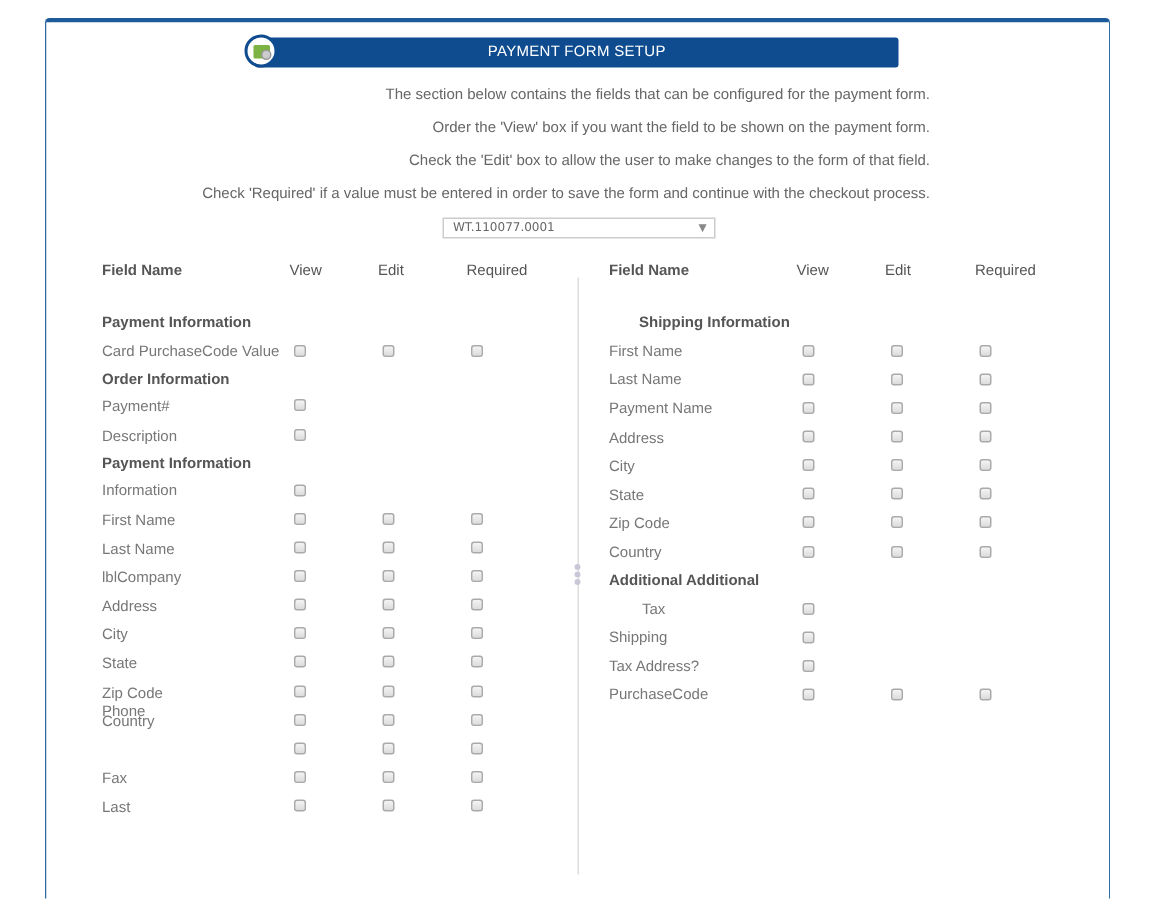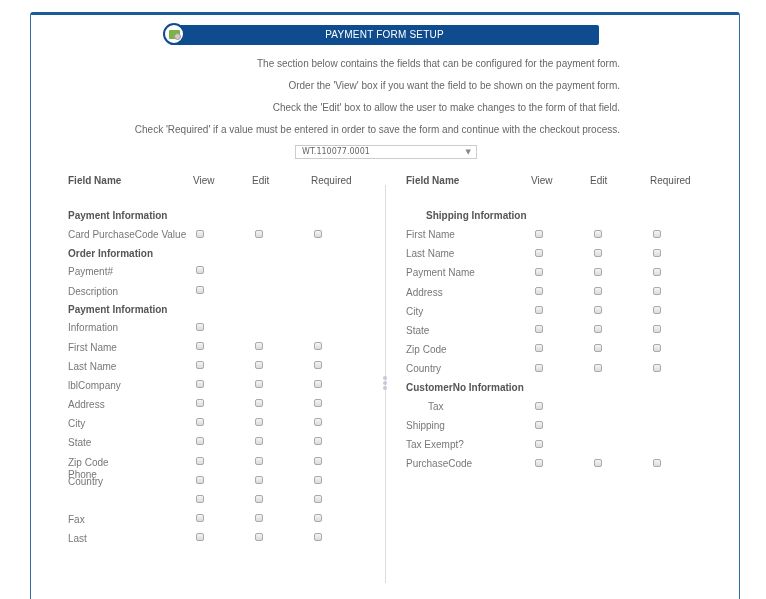--- a/index.html
+++ b/index.html
@@ -180,28 +180,28 @@
   <div class="row" style="left:406px;top:344px">Zip Code</div>
   <div class="cb" style="left:535px;top:344px"></div>
   <div class="cb" style="left:594px;top:344px"></div>
   <div class="cb" style="left:653px;top:344px"></div>
 
   <div class="row" style="left:406px;top:363px">Country</div>
   <div class="cb" style="left:535px;top:364px"></div>
   <div class="cb" style="left:594px;top:364px"></div>
   <div class="cb" style="left:653px;top:364px"></div>
 
-  <div class="sect" style="left:406px;top:382px">CustomerNo Information</div>
+  <div class="sect" style="left:406px;top:382px">Additional Additional</div>
 
   <div class="row" style="left:428px;top:401px">Tax</div>
   <div class="cb" style="left:535px;top:402px"></div>
 
   <div class="row" style="left:406px;top:420px">Shipping</div>
   <div class="cb" style="left:535px;top:421px"></div>
 
-  <div class="row" style="left:406px;top:439px">Tax Exempt?</div>
+  <div class="row" style="left:406px;top:439px">Tax Address?</div>
   <div class="cb" style="left:535px;top:440px"></div>
 
   <div class="row" style="left:406px;top:458px">PurchaseCode</div>
   <div class="cb" style="left:535px;top:459px"></div>
   <div class="cb" style="left:594px;top:459px"></div>
   <div class="cb" style="left:653px;top:459px"></div>
 </div>
 
 </body></html>

